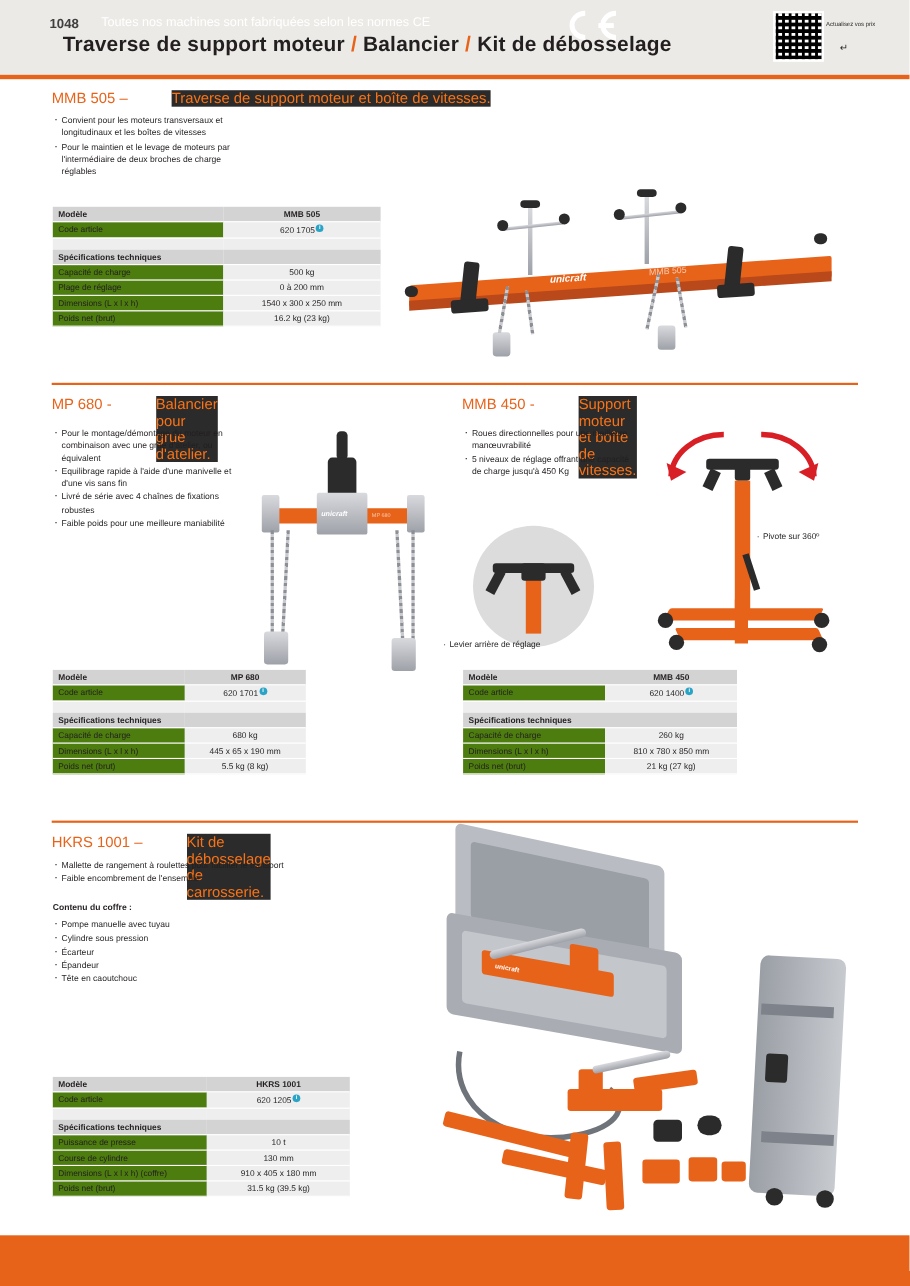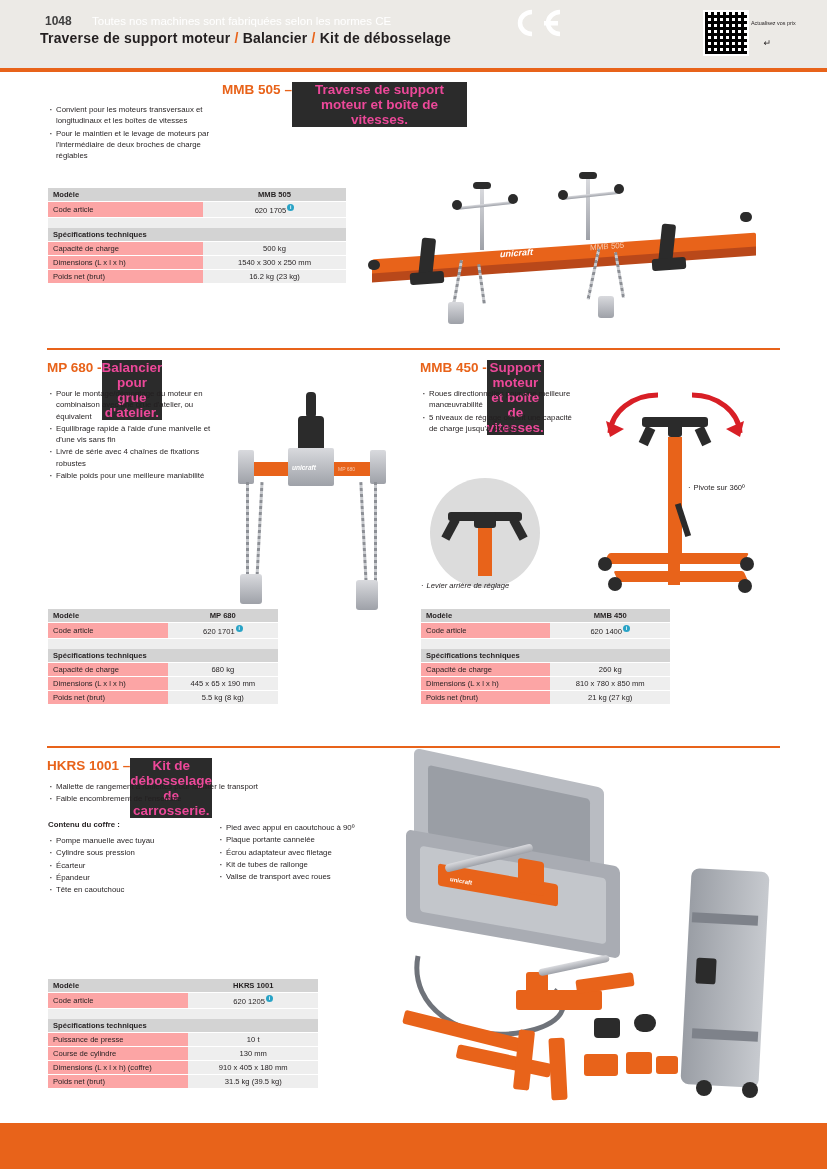--- a/index.html
+++ b/index.html
@@ -17,22 +17,22 @@
   
   .header {
     position:absolute; left:0; top:0; width:827px; height:68px;
     background:#eceae6;
   }
   .header-rule {
     position:absolute; left:0; top:68px; width:827px; height:4px;
     background:#e8631a;
   }
   .header-title {
-    position:absolute; left:40px; top:30px;
-    font-size:14px; font-weight:bold; letter-spacing:0.2px;
+    position:absolute; left:57px; top:30px;
+    font-size:19px; font-weight:bold; letter-spacing:0.2px;
     color:#231f20;
   }
   .header-title .sep { color:#e8631a; font-weight:bold; }
   .qr-wrap {
     position:absolute; right:22px; top:8px; width:120px; height:52px;
   }
   .qr {
     position:absolute; right:56px; top:2px; width:46px; height:46px;
     background:
       linear-gradient(90deg,#000 0 3px,transparent 3px 6px) 0 0/6px 6px repeat,
@@ -41,36 +41,36 @@
     border:2px solid #fff;
   }
   .qr-label {
     position:absolute; right:2px; top:12px; width:52px;
     font-size:5.4px; color:#231f20; line-height:1.35; text-align:left;
   }
   .qr-arrow { position:absolute; right:34px; top:30px; font-size:9px; color:#231f20; }
 
   
   .sec-title {
-    font-size:13.5px; font-weight:bold; color:#e8631a;text-align:center;
-  }
-  .sec-title .dark { color:#ec4899; }
+    font-size:13.5px; font-weight:normal; color:#e8631a;
+  }
+  .sec-title .dark { color:#f97316;margin-left:40px; }
   .bullets { font-size:7.8px; line-height:1.45; color:#231f20; }
   .bullets li { margin-bottom:1px; }
   ul.b { list-style:none; margin:0; padding:0; }
   ul.b > li { position:relative; padding-left:8px; }
   ul.b > li:before { content:"·"; position:absolute; left:1px; top:-1px; font-size:11px; line-height:1.2; }
 
   
   table.spec { border-collapse:collapse; width:100%; font-size:7.6px; }
   table.spec td { padding:2px 5px; height:13.5px; }
   table.spec tr.hdr td { background:#dcdcdc; font-weight:bold; }
   table.spec tr.gap td { height:11px; background:#fff; border:none; }
   table.spec tr.gap td.grey { background:#eeeeee; }
-  table.spec td.lbl { width:52%; border-bottom:1px solid #ffffff; background:#fca5a5; }
+  table.spec td.lbl { width:52%; border-bottom:1px solid #ffffff; background:#4d7c0f; }
   table.spec td.val { width:48%; text-align:center; border-bottom:1px solid #ffffff; background:#eeeeee; }
   table.spec tr.hdr td.lbl, table.spec tr.hdr td.val { background:#d3d3d3; }
   table.spec tr.hdr td.val { text-align:center; }
   .info-dot {
     display:inline-block; width:7px; height:7px; border-radius:50%;
     background:#29a3c6; color:#fff; font-size:5.2px; line-height:7px;
     text-align:center; vertical-align:super; margin-left:1px; font-weight:bold;
   }
 
   
@@ -188,20 +188,24 @@
           <td class="grey"></td>
           <td class="grey"></td>
         </tr>
     <tr class="hdr">
       <td class="lbl">Spécifications techniques</td>
       <td class="val"></td>
     </tr>
     <tr>
           <td class="lbl">Capacité de charge</td>
           <td class="val">500 kg</td>
+        </tr>
+    <tr>
+          <td class="lbl">Plage de réglage</td>
+          <td class="val">0 à 200 mm</td>
         </tr>
     <tr>
           <td class="lbl">Dimensions (L x l x h)</td>
           <td class="val">1540 x 300 x 250 mm</td>
         </tr>
     <tr>
           <td class="lbl">Poids net (brut)</td>
           <td class="val">16.2 kg (23 kg)</td>
         </tr>
   </tbody>
@@ -319,21 +323,21 @@
     <div class="dark" style="left:18px; top:34px; width:74px; height:9px; border-radius:3px;"></div>
     <div class="dark" style="left:16px; top:40px; width:9px; height:22px; transform:rotate(28deg);"></div>
     <div class="dark" style="left:84px; top:40px; width:9px; height:22px; transform:rotate(-28deg);"></div>
     <div class="beam" style="left:48px; top:40px; width:14px; height:58px;"></div>
     <div class="dark" style="left:44px; top:34px; width:22px; height:16px; border-radius:3px;"></div>
   </div>
 
   <div class="caption" style="left:688px; top:483px;">
     <span style="margin-right:3px;">·</span><span>Pivote sur 360º</span>
   </div>
-  <div class="caption" style="left:421px; top:581px;font-style:italic;">
+  <div class="caption" style="left:403px; top:581px;">
     <span style="margin-right:3px;">·</span><span>Levier arrière de réglage</span>
   </div>
 
   <table class="spec" style="position:absolute; left:421px; top:609px; width:249px;">
     <tbody>
         <tr class="hdr">
       <td class="lbl">Modèle</td>
       <td class="val">MMB 450</td>
     </tr>
     <tr>
@@ -380,29 +384,20 @@
 
   <div style="position:absolute; left:48px; top:820px; font-size:7.8px; font-weight:bold;">Contenu du coffre :</div>
 
   <div class="bullets" style="position:absolute; left:48px; top:835px; width:160px;">
     <ul class="b">
       <li>Pompe manuelle avec tuyau</li>
       <li>Cylindre sous pression</li>
       <li>Écarteur</li>
       <li>Épandeur</li>
       <li>Tête en caoutchouc</li>
-    </ul>
-  </div>
-  <div class="bullets" style="position:absolute; left:218px; top:822px; width:170px;">
-    <ul class="b">
-      <li>Pied avec appui en caoutchouc à 90º</li>
-      <li>Plaque portante cannelée</li>
-      <li>Écrou adaptateur avec filetage</li>
-      <li>Kit de tubes de rallonge</li>
-      <li>Valise de transport avec roues</li>
     </ul>
   </div>
 
   <div class="illus" style="left:398px; top:762px; width:382px; height:358px;">
 
     <div style="position:absolute; left:16px; top:6px; width:190px; height:96px; background:#b9bcc2; border-radius:6px; transform:skewY(12deg);"></div>
     <div style="position:absolute; left:30px; top:20px; width:162px; height:70px; background:#9a9ea5; border-radius:4px; transform:skewY(12deg);"></div>
     <div style="position:absolute; left:8px; top:86px; width:214px; height:92px; background:#a9acb3; border-radius:6px; transform:skewY(10deg);"></div>
     <div style="position:absolute; left:22px; top:100px; width:186px; height:66px; background:#c3c6cb; border-radius:4px; transform:skewY(10deg);"></div>
 

